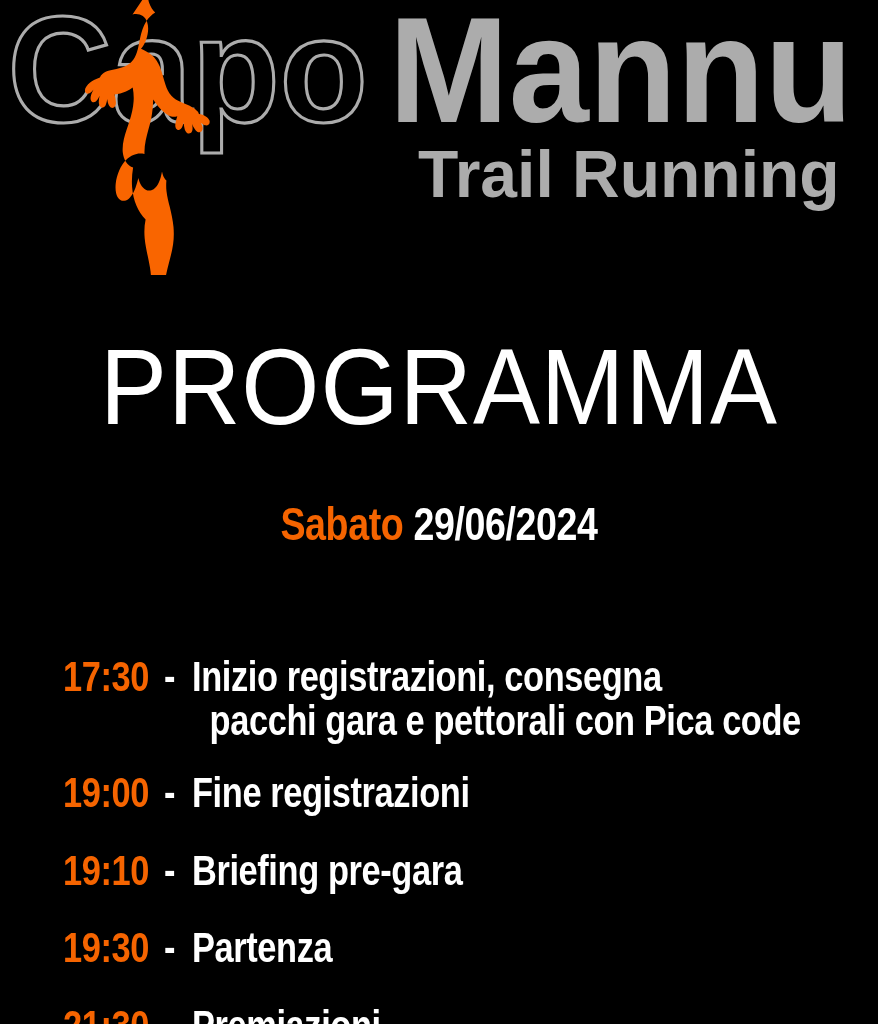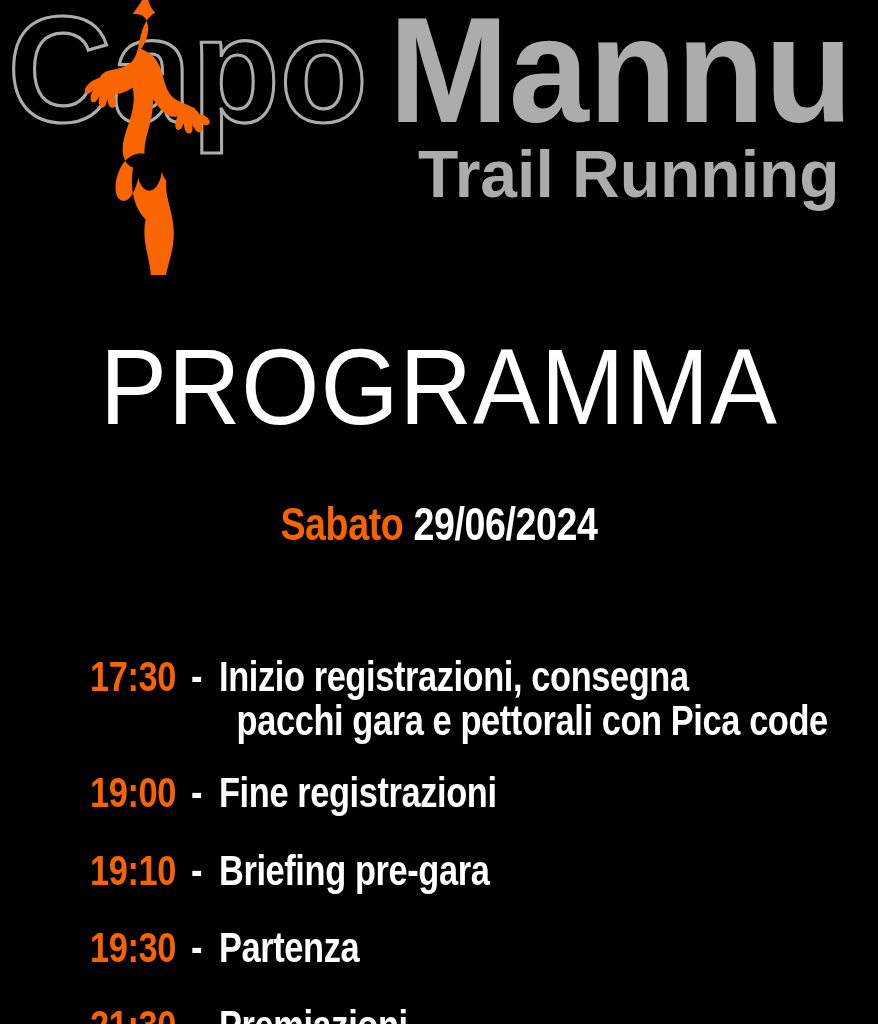--- a/index.html
+++ b/index.html
@@ -87,21 +87,21 @@
     display: block;
     width: 878px;
     margin-bottom: 34px;
     white-space: nowrap;
   }
   .sched-row:first-child { margin-bottom: 28px; }
 
   .row-inner {
     display: flex;
     align-items: flex-start;
-    padding-left: 90px;
+    padding-left: 63px;
     font-family: "Liberation Sans", sans-serif;
     font-weight: bold;
     font-size: 43px;
     line-height: 1.02;
     letter-spacing: -0.5px;
   }
   .sched-time {
     color: #f56400;
     flex: 0 0 auto;
     transform: scaleX(0.80);

